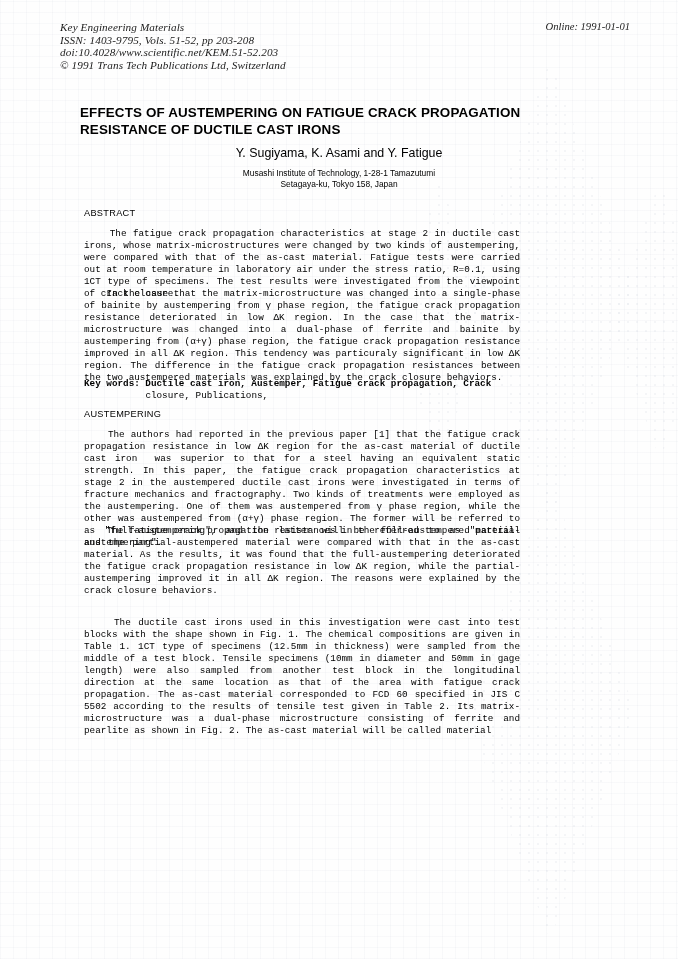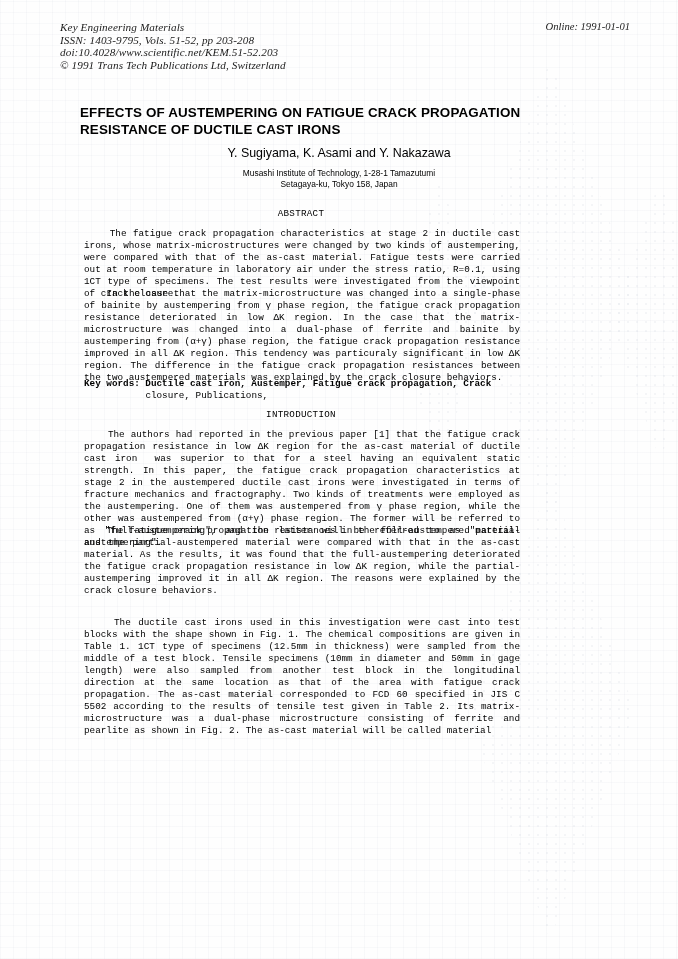--- a/index.html
+++ b/index.html
@@ -115,22 +115,21 @@
     font-size: 8.4px;
     line-height: 11.4px;
     color: #000;
   }
 
   
   .sec-head {
     position: absolute;
     left: 84px;
     width: 434px;
-    text-align: center;
-    font-family: Liberation Mono, monospace;
+    font-family: Liberation Sans, sans-serif;
     font-size: 9.2px;
     letter-spacing: 0.3px;
     color: #000;
   }
   .para {
     position: absolute;
     left: 84px;
     width: 436px;
     font-family: Liberation Mono, monospace;
     font-size: 9.3px;
@@ -178,32 +177,32 @@
       <div>doi:10.4028/www.scientific.net/KEM.51-52.203</div>
       <div>© 1991 Trans Tech Publications Ltd, Switzerland</div>
     </div>
   </div>
 
   <div class="title-block">
     <div class="title-line">EFFECTS OF AUSTEMPERING ON FATIGUE CRACK PROPAGATION</div>
     <div class="title-line">RESISTANCE OF DUCTILE CAST IRONS</div>
   </div>
 
-  <div class="authors">Y. Sugiyama, K. Asami and Y. Nakazawa</div>
+  <div class="authors">Y. Sugiyama, K. Asami and Y. Fatigue</div>
   <div class="affil">
     <div>Musashi Institute of Technology, 1-28-1 Tamazutumi</div>
     <div>Setagaya-ku, Tokyo 158, Japan</div>
   </div>
 
   <div class="sec-head" style="top:208px;">ABSTRACT</div>
   <div class="para" style="top:228px;">    The fatigue crack propagation characteristics at stage 2 in ductile cast irons, whose matrix-microstructures were changed by two kinds of austempering, were compared with that of the as-cast material. Fatigue tests were carried out at room temperature in laboratory air under the stress ratio, R=0.1, using 1CT type of specimens. The test results were investigated from the viewpoint of crack closure.</div>
   <div class="para" style="top:288px;">    In the case that the matrix-microstructure was changed into a single-phase of bainite by austempering from γ phase region, the fatigue crack propagation resistance deteriorated in low ΔK region. In the case that the matrix-microstructure was changed into a dual-phase of ferrite and bainite by austempering from (α+γ) phase region, the fatigue crack propagation resistance improved in all ΔK region. This tendency was particuraly significant in low ΔK region. The difference in the fatigue crack propagation resistances between the two austempered materials was explained by the crack closure behaviors.</div>
 
   <div class="kw" style="top:378px;font-weight:bold;">Key words: Ductile cast iron, Austemper, Fatigue crack propagation, Crack</div>
   <div class="kw" style="top:390px;">           closure, Publications,</div>
 
-  <div class="sec-head" style="top:409px;">INTRODUCTION</div>
+  <div class="sec-head" style="top:409px;">AUSTEMPERING</div>
   <div class="para" style="top:429px;">    The authors had reported in the previous paper [1] that the fatigue crack propagation resistance in low ΔK region for the as-cast material of ductile cast iron  was superior to that for a steel having an equivalent static strength. In this paper, the fatigue crack propagation characteristics at stage 2 in the austempered ductile cast irons were investigated in terms of fracture mechanics and fractography. Two kinds of treatments were employed as the austempering. One of them was austempered from γ phase region, while the other was austempered from (α+γ) phase region. The former will be referred to as "full-austempering", and the latter will be referred to as "partial-austempering".</div>
   <div class="para" style="top:525px;">    The fatigue crack propagation resistances in the full-austempered material and the partial-austempered material were compared with that in the as-cast material. As the results, it was found that the full-austempering deteriorated the fatigue crack propagation resistance in low ΔK region, while the partial-austempering improved it in all ΔK region. The reasons were explained by the crack closure behaviors.</div>
 
   <div class="para" style="top:617px;">    The ductile cast irons used in this investigation were cast into test blocks with the shape shown in Fig. 1. The chemical compositions are given in Table 1. 1CT type of specimens (12.5mm in thickness) were sampled from the middle of a test block. Tensile specimens (10mm in diameter and 50mm in gage length) were also sampled from another test block in the longitudinal direction at the same location as that of the area with fatigue crack propagation. The as-cast material corresponded to FCD 60 specified in JIS C 5502 according to the results of tensile test given in Table 2. Its matrix-microstructure was a dual-phase microstructure consisting of ferrite and pearlite as shown in Fig. 2. The as-cast material will be called material</div>
 
 </div>
 
 </body></html>

